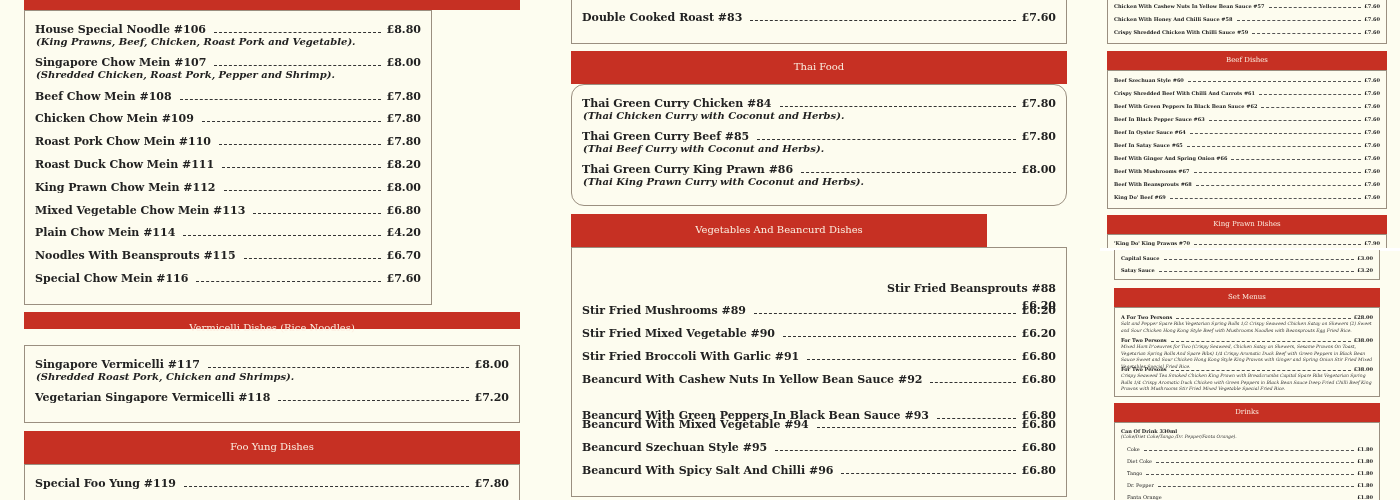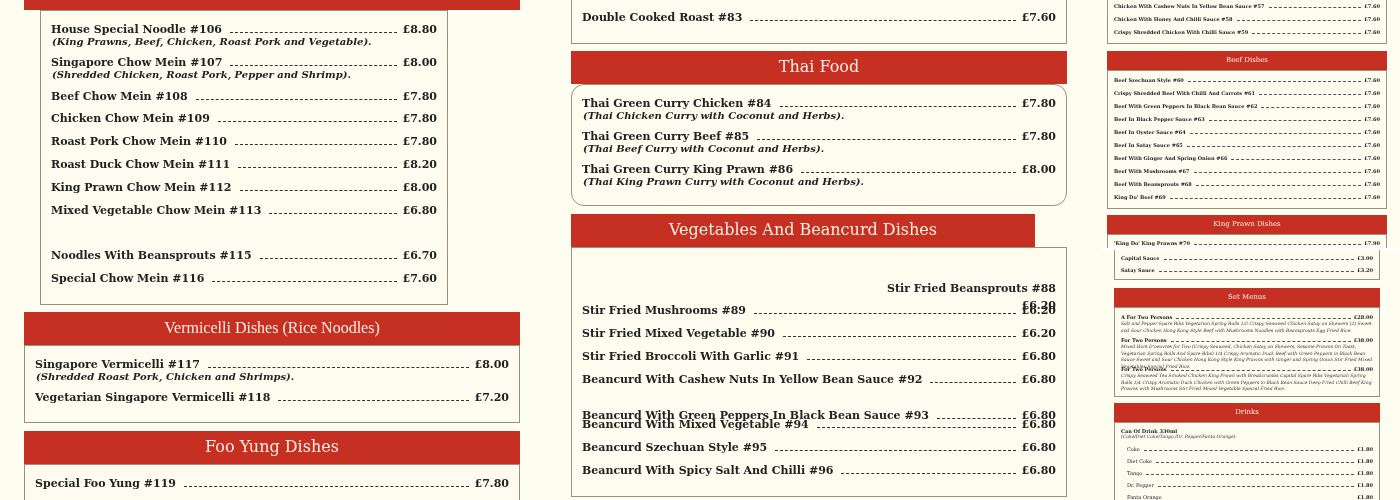--- a/index.html
+++ b/index.html
@@ -12,29 +12,29 @@
   .row .dots { flex: 1; border-bottom: 2px dashed #333; margin: 0 6px 3px 8px; }
   .row .price { white-space: nowrap; font-weight: bold; }
   .desc { position: absolute; font-style: italic; font-weight: bold; white-space: nowrap; }
   
   .big .name, .big .price { font-size: 11px; }
   .big .desc { font-size: 10px; }
   .big .dots { border-bottom-width: 1.5px; }
   .sm .name, .sm .price { font-size: 5px; }
   .sm .dots { border-bottom: 1px dashed #555; margin: 0 3px 1px 4px; }
   .sm .sdesc { position: absolute; font-size: 4.5px; font-style: italic; line-height: 6.5px; color: #333; }
-  .hdr.big-h { font-size: 16px; }
+  .hdr.big-h { font-size: 10px; }
   .hdr.sm-h { font-size: 7px; }
   .white-strip { position: absolute; background: #ffffff; }
 </style>
 </head>
 <body>
 
 <div class="hdr" style="left:24px;top:0;width:496px;height:10px;"></div>
-<div class="panel big" style="left:40px;top:10px;width:408px;height:295px;">
+<div class="panel big" style="left:24px;top:10px;width:408px;height:295px;">
   <div class="row" style="left:10px;right:10px;top:12px;">
       <span class="name">House Special Noodle #106</span>
       <span class="dots"></span>
       <span class="price">£8.80</span>
     </div>
   <div class="desc" style="left:11px;top:25px;">(King Prawns, Beef, Chicken, Roast Pork and Vegetable).</div>
   <div class="row" style="left:10px;right:10px;top:45px;">
       <span class="name">Singapore Chow Mein #107</span>
       <span class="dots"></span>
       <span class="price">£8.00</span>
@@ -63,33 +63,38 @@
   <div class="row" style="left:10px;right:10px;top:170px;">
       <span class="name">King Prawn Chow Mein #112</span>
       <span class="dots"></span>
       <span class="price">£8.00</span>
     </div>
   <div class="row" style="left:10px;right:10px;top:193px;">
       <span class="name">Mixed Vegetable Chow Mein #113</span>
       <span class="dots"></span>
       <span class="price">£6.80</span>
     </div>
+  <div class="row" style="left:10px;right:10px;top:215px;">
+      <span class="name">Plain Chow Mein #114</span>
+      <span class="dots"></span>
+      <span class="price">£4.20</span>
+    </div>
   <div class="row" style="left:10px;right:10px;top:238px;">
       <span class="name">Noodles With Beansprouts #115</span>
       <span class="dots"></span>
       <span class="price">£6.70</span>
     </div>
   <div class="row" style="left:10px;right:10px;top:261px;">
       <span class="name">Special Chow Mein #116</span>
       <span class="dots"></span>
       <span class="price">£7.60</span>
     </div>
 </div>
 
-<div class="hdr big-h" style="left:24px;top:312px;width:496px;height:33px;line-height:31px;font-family:Liberation Serif, serif;"><span>Vermicelli Dishes (Rice Noodles)</span></div>
+<div class="hdr big-h" style="left:24px;top:312px;width:496px;height:17px;line-height:31px;"><span>Vermicelli Dishes (Rice Noodles)</span></div>
 <div class="panel big" style="left:24px;top:345px;width:496px;height:78px;">
   <div class="row" style="left:10px;right:10px;top:12px;">
       <span class="name">Singapore Vermicelli #117</span>
       <span class="dots"></span>
       <span class="price">£8.00</span>
     </div>
   <div class="desc" style="left:11px;top:25px;">(Shredded Roast Pork, Chicken and Shrimps).</div>
   <div class="row" style="left:10px;right:10px;top:45px;">
       <span class="name">Vegetarian Singapore Vermicelli #118</span>
       <span class="dots"></span>
@@ -130,21 +135,21 @@
     </div>
   <div class="desc" style="left:11px;top:58px;">(Thai Beef Curry with Coconut and Herbs).</div>
   <div class="row" style="left:10px;right:10px;top:78px;">
       <span class="name">Thai Green Curry King Prawn #86</span>
       <span class="dots"></span>
       <span class="price">£8.00</span>
     </div>
   <div class="desc" style="left:11px;top:91px;">(Thai King Prawn Curry with Coconut and Herbs).</div>
 </div>
 
-<div class="hdr big-h" style="left:571px;top:214px;width:464px;height:33px;line-height:31px;"><span>Vegetables And Beancurd Dishes</span></div>
+<div class="hdr big-h" style="left:571px;top:214px;width:416px;height:33px;line-height:31px;"><span>Vegetables And Beancurd Dishes</span></div>
 <div class="panel big" style="left:571px;top:247px;width:496px;height:250px;">
   <div class="row" style="left:10px;right:10px;top:34px;flex-direction:column;">
       <span class="name">Stir Fried Beansprouts #88</span>
       <span class="dots"></span>
       <span class="price">£6.20</span>
     </div>
   <div class="row" style="left:10px;right:10px;top:56px;">
       <span class="name">Stir Fried Mushrooms #89</span>
       <span class="dots"></span>
       <span class="price">£6.20</span>

